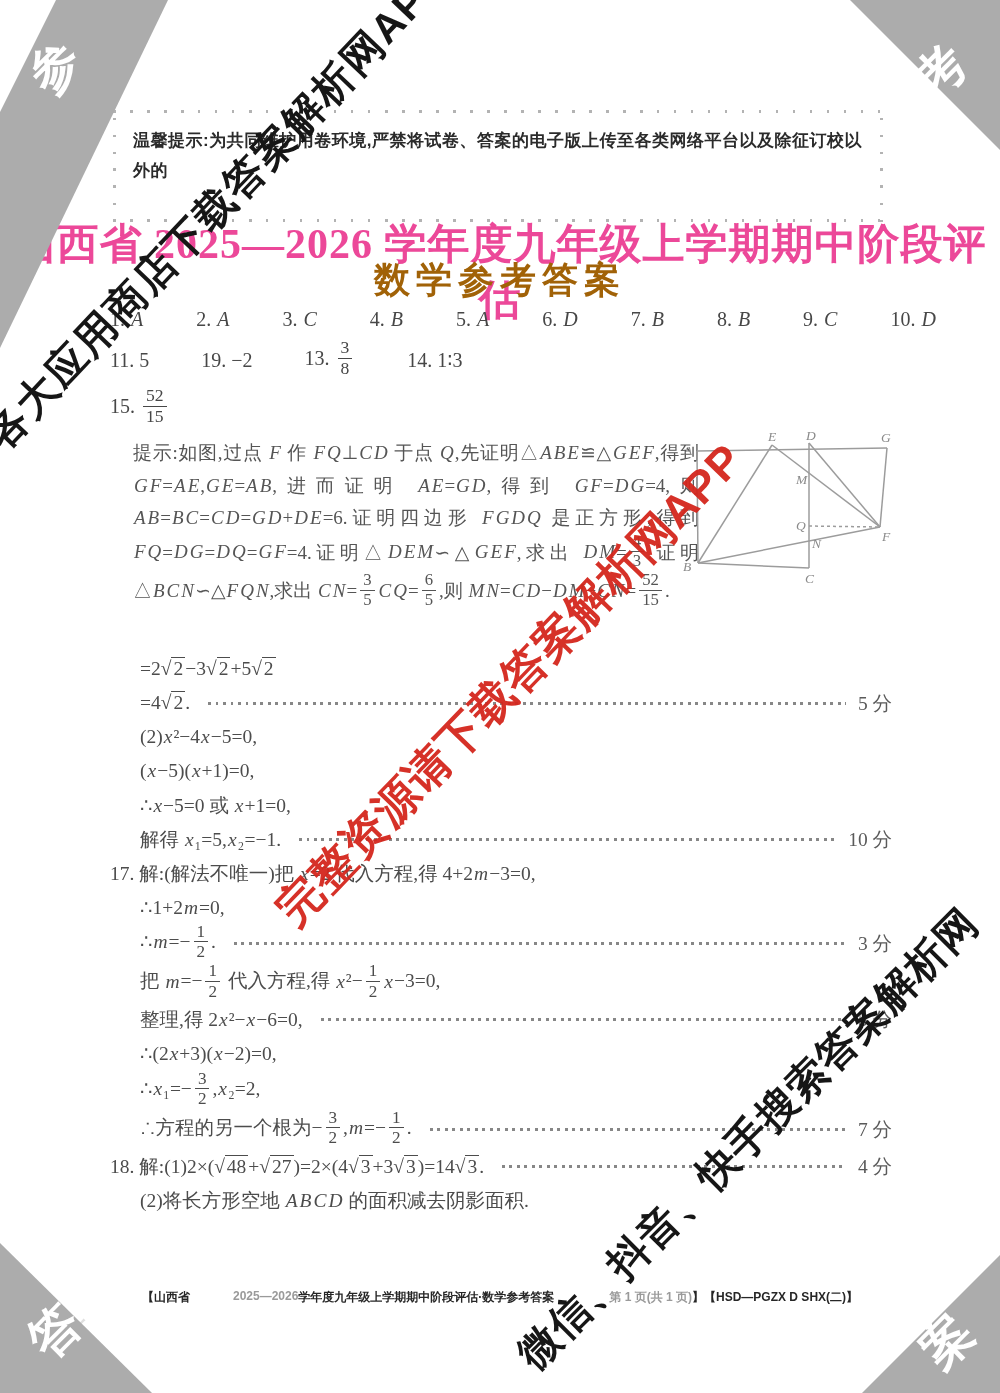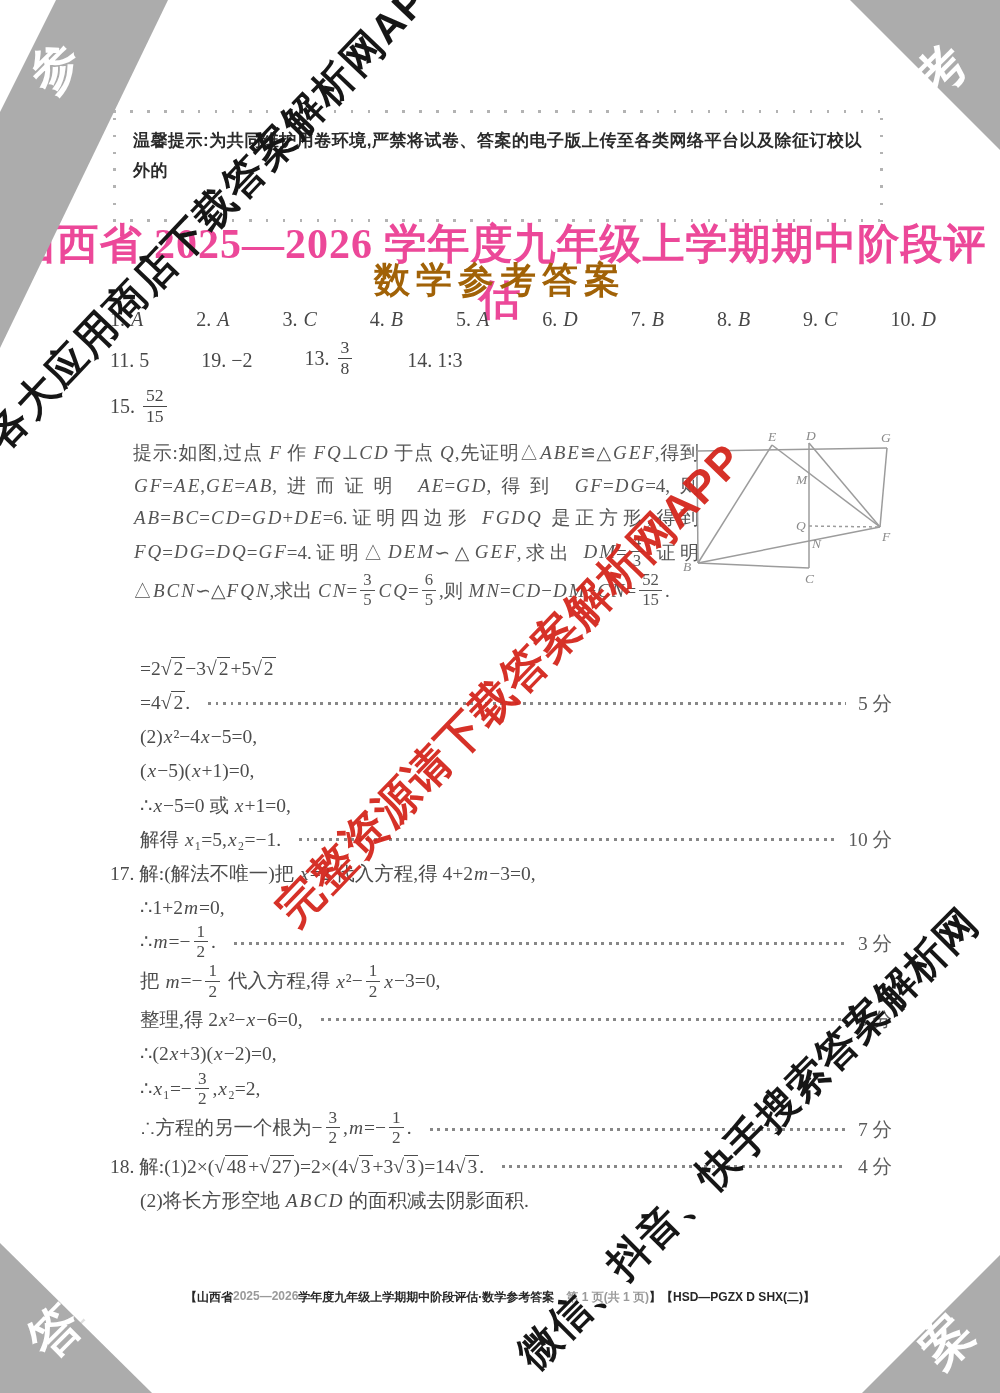--- a/index.html
+++ b/index.html
@@ -47,21 +47,21 @@
   i{font-style:italic;padding:0 1px;}
   .frac{display:inline-flex;flex-direction:column;text-align:center;vertical-align:middle;
     line-height:1.12;font-size:.88em;margin:0 3px;transform:translateY(-2px);}
   .frac .fn{border-bottom:1.4px solid currentColor;padding:0 3px;}
   .frac .fd{padding:0 3px;}
   .sq{white-space:nowrap;}
   .sq .sqb{border-top:1.4px solid currentColor;padding:0 2px;}
   
   .footer{position:absolute;left:0;top:1289px;width:100%;display:flex;justify-content:center;
     font-family:"Liberation Sans",sans-serif;font-weight:700;font-size:12px;color:#262626;white-space:nowrap;}
-  .footer .light{color:#9a9a9a;}
+  .footer .light{color:#9a9a9a;margin-left:43px;}
   
   .wm{position:absolute;white-space:nowrap;font-family:"Liberation Sans",sans-serif;font-weight:700;
     transform-origin:0 100%;pointer-events:none;}
   .wm-tl{left:12px;top:408px;height:52px;line-height:52px;font-size:41px;letter-spacing:2px;
     transform:rotate(-46.5deg);z-index:6;}
   .wm-red{left:303px;top:885px;height:50px;line-height:50px;font-size:45px;letter-spacing:1px;
     transform:rotate(-46deg);z-index:7;opacity:.95;}
   .wm-br{left:542px;top:1330px;height:48px;line-height:48px;font-size:41px;letter-spacing:1px;
     transform:rotate(-45deg);z-index:6;}
   

